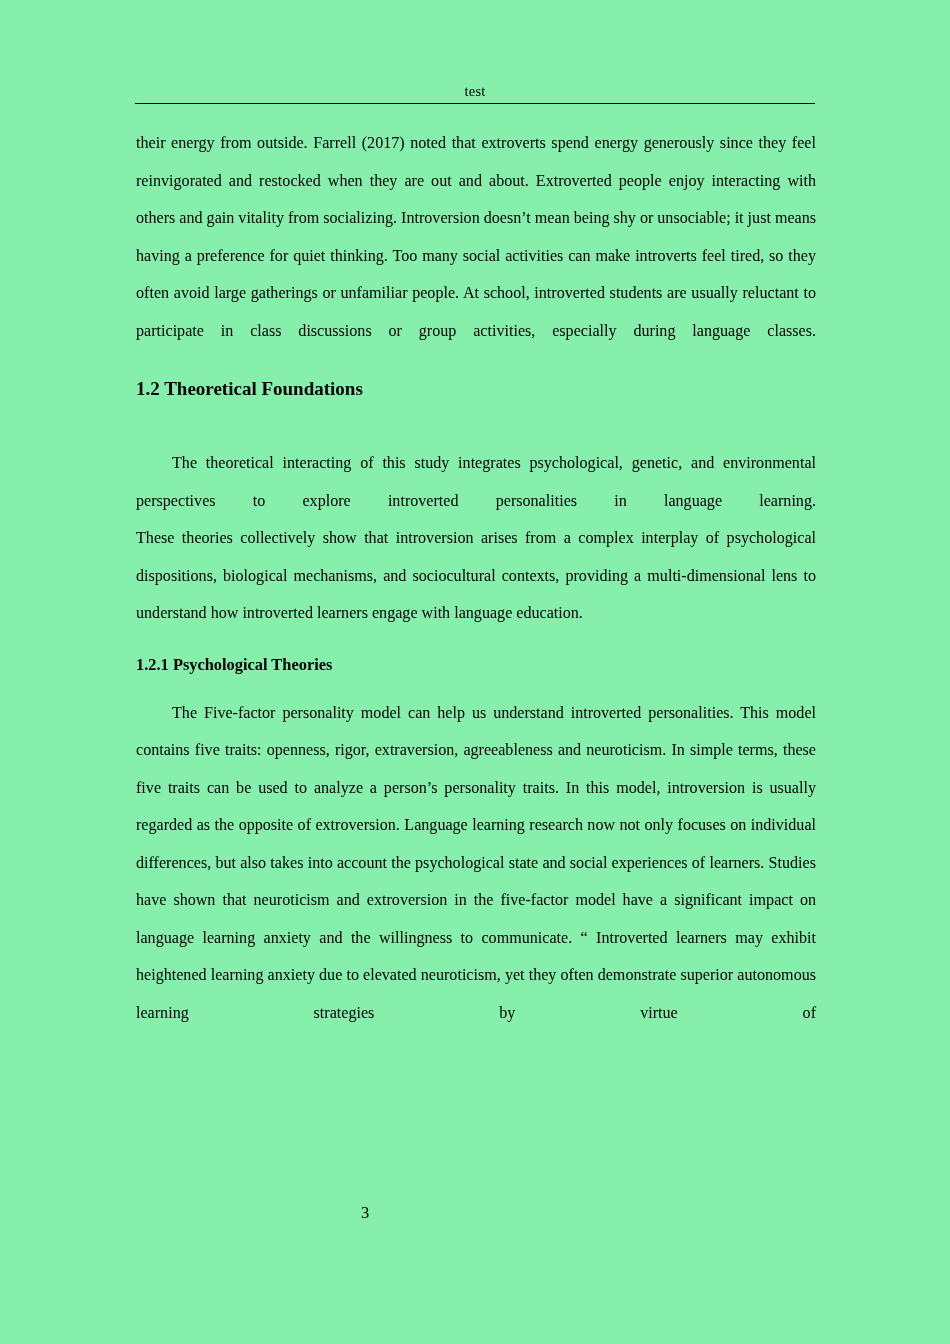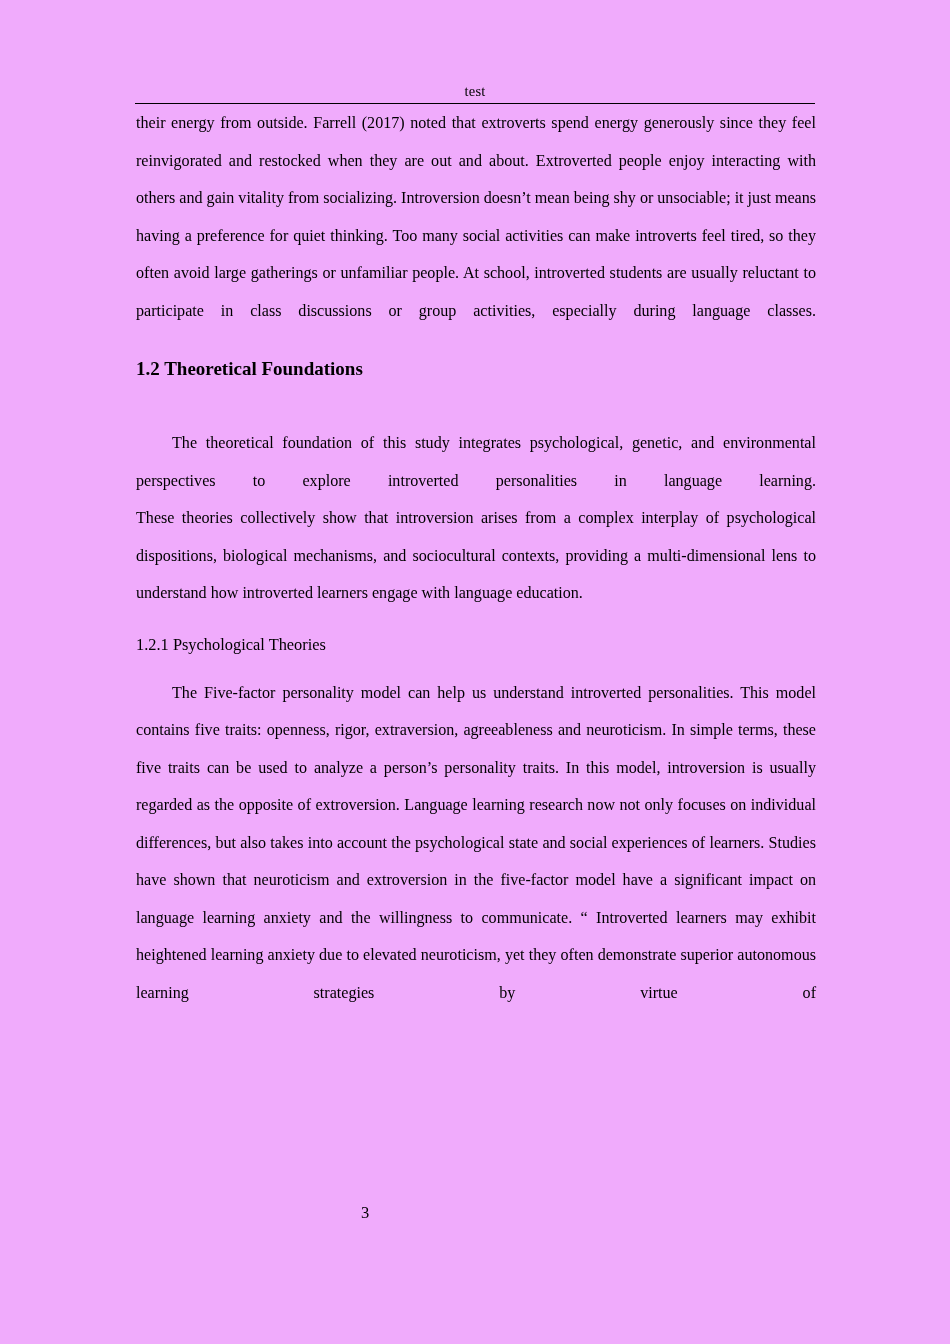--- a/index.html
+++ b/index.html
@@ -15,21 +15,21 @@
     color: #000000;
     overflow: hidden;
   }
 
   .page {
     position: absolute;
     left: 0;
     top: 0;
     width: 950px;
     height: 1344px;
-    background: #f0abfc;
+    background: #86efac;
   }
 
   
   .header-block {
     position: absolute;
     left: 135px;
     top: 82px;
     width: 680px;
   }
   .header-title {
@@ -43,21 +43,21 @@
     margin-top: 3px;
     border-bottom: 1.6px solid #000;
     width: 100%;
     height: 0;
   }
 
   
   .content {
     position: absolute;
     left: 136px;
-    top: 104px;
+    top: 124px;
     width: 680px;
   }
 
   p.para {
     margin: 0;
     font-size: 16.1px;
     line-height: 37.5px;
     text-align: justify;
     text-justify: inter-word;
     color: #000;
@@ -79,21 +79,21 @@
     font-size: 19px;
     line-height: 26px;
     font-weight: bold;
     text-align: left;
     color: #000;
   }
   h3.subheading {
     margin: 0;
     font-size: 16.4px;
     line-height: 24px;
-    font-weight: normal;
+    font-weight: bold;
     text-align: left;
     color: #000;
   }
 
   .gap-before-h2 { height: 27px; }
   .gap-after-h2  { height: 42px; }
   .gap-before-h3 { height: 21px; }
   .gap-after-h3  { height: 17px; }
 
   
@@ -121,21 +121,21 @@
   <div class="content">
 
     <p class="para stretch">their energy from outside. Farrell (2017) noted that extroverts spend energy generously since they feel reinvigorated and restocked when they are out and about. Extroverted people enjoy interacting with others and gain vitality from socializing. Introversion doesn’t mean being shy or unsociable; it just means having a preference for quiet thinking. Too many social activities can make introverts feel tired, so they often avoid large gatherings or unfamiliar people. At school, introverted students are usually reluctant to participate in class discussions or group activities, especially during language classes.</p>
 
     <div class="gap-before-h2"></div>
 
     <h2 class="heading">1.2 Theoretical Foundations</h2>
 
     <div class="gap-after-h2"></div>
 
-    <p class="para indent stretch">The theoretical foundation of this study integrates psychological, genetic, and environmental perspectives to explore introverted personalities in language learning.</p>
+    <p class="para indent stretch">The theoretical interacting of this study integrates psychological, genetic, and environmental perspectives to explore introverted personalities in language learning.</p>
 
     <p class="para normal-last">These theories collectively  show  that introversion arises from a complex interplay of psychological dispositions, biological mechanisms, and sociocultural contexts, providing a multi-dimensional lens to understand how introverted learners engage with language education.</p>
 
     <div class="gap-before-h3"></div>
 
     <h3 class="subheading">1.2.1 Psychological Theories</h3>
 
     <div class="gap-after-h3"></div>
 
     <p class="para indent stretch">The Five-factor personality model can help us understand introverted personalities. This model contains five traits: openness, rigor, extraversion, agreeableness and neuroticism. In simple terms, these five traits can be used to analyze a person’s personality traits. In this model, introversion is usually regarded as the opposite of extroversion. Language learning research now not only focuses on individual differences, but also takes into account the psychological state and social experiences of learners. Studies have shown that neuroticism and extroversion in the five-factor model have a significant impact on language learning anxiety and the willingness to communicate. “ Introverted learners may exhibit heightened learning anxiety due to elevated neuroticism, yet they often demonstrate superior autonomous learning strategies by virtue of</p>

